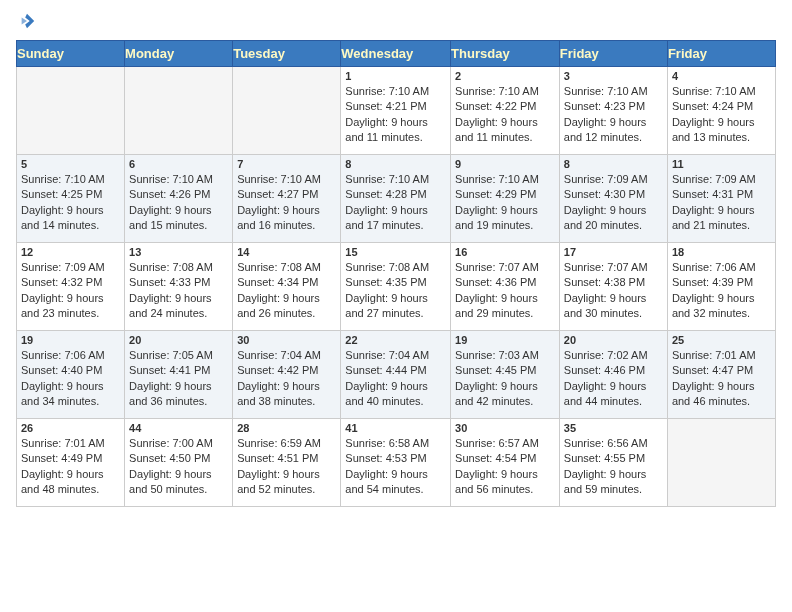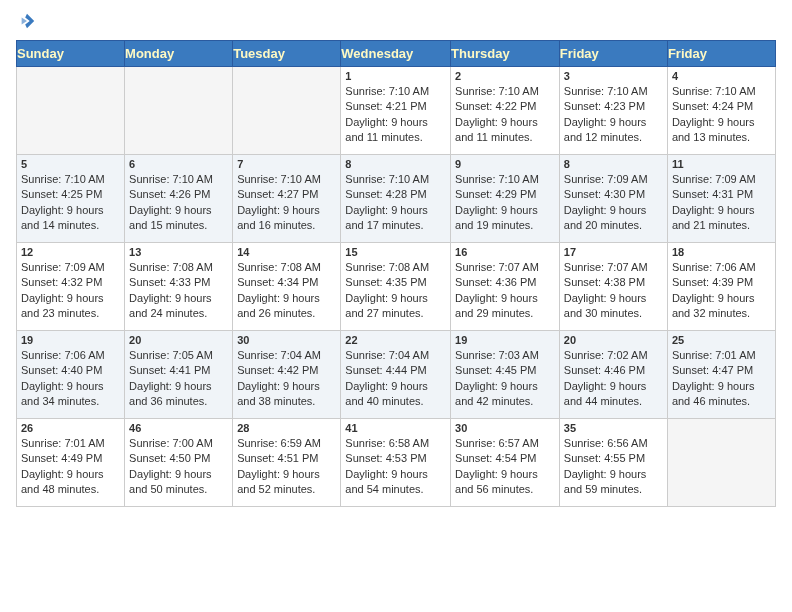--- a/index.html
+++ b/index.html
@@ -246,21 +246,21 @@
             <div class="day-number">25</div>
             <div class="day-info">Sunrise: 7:01 AM<br>Sunset: 4:47 PM<br>Daylight: 9 hours and 46 minutes.</div>
           </td>
         </tr>
         <tr>
           <td>
             <div class="day-number">26</div>
             <div class="day-info">Sunrise: 7:01 AM<br>Sunset: 4:49 PM<br>Daylight: 9 hours and 48 minutes.</div>
           </td>
           <td>
-            <div class="day-number">46</div>
+            <div class="day-number">44</div>
             <div class="day-info">Sunrise: 7:00 AM<br>Sunset: 4:50 PM<br>Daylight: 9 hours and 50 minutes.</div>
           </td>
           <td>
             <div class="day-number">28</div>
             <div class="day-info">Sunrise: 6:59 AM<br>Sunset: 4:51 PM<br>Daylight: 9 hours and 52 minutes.</div>
           </td>
           <td>
             <div class="day-number">41</div>
             <div class="day-info">Sunrise: 6:58 AM<br>Sunset: 4:53 PM<br>Daylight: 9 hours and 54 minutes.</div>
           </td>

